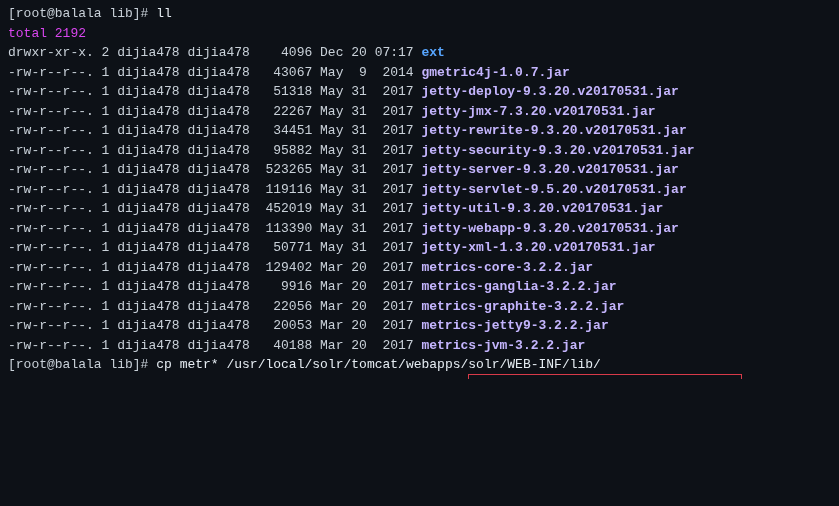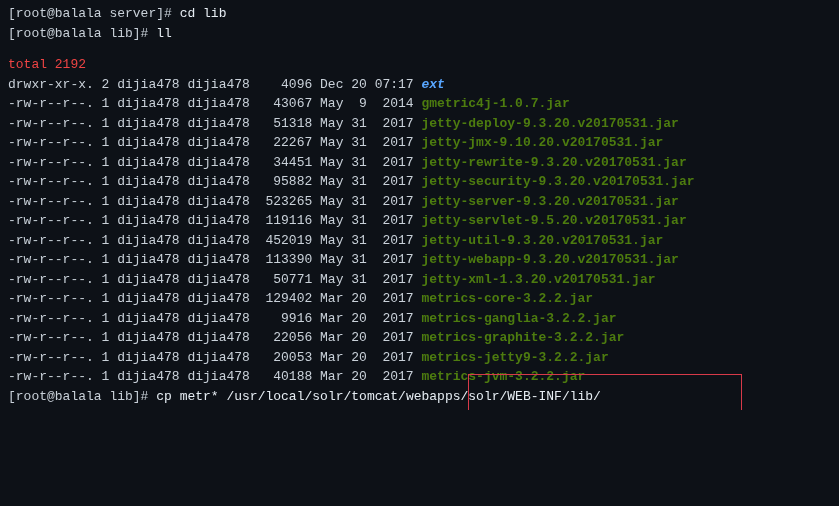--- a/index.html
+++ b/index.html
@@ -17,56 +17,53 @@
       white-space: pre;
       display: block;
     }
     .prompt {
       color: #c9d1d9;
     }
     .cmd {
       color: #e6edf3;
     }
     .total {
-      color: #ef4444;
-      margin-top: 12px;
+      color: #d946ef;
     }
     .dir {
       color: #58a6ff;
       font-weight: bold;
-      font-style: italic;
     }
     .jar {
-      color: #4d7c0f;
+      color: #c4b5fd;
       font-weight: bold;
     }
     .highlight-box {
       position: absolute;
       border: 1px solid #d73a49;
       background: transparent;
       pointer-events: none;
     }
     .terminal {
       position: relative;
     }
   </style>
 </head>
 <body>
 
 <div class="terminal">
 
-  <span class="line"><span class="prompt">[root@balala server]#</span> <span class="cmd">cd lib</span></span>
   <span class="line"><span class="prompt">[root@balala lib]#</span> <span class="cmd">ll</span></span>
   <span class="line total">total 2192</span>
 
   <div id="rows-container">
       <span class="line">drwxr-xr-x. 2 dijia478 dijia478    4096 Dec 20 07:17 <span class="dir">ext</span></span>
       <span class="line">-rw-r--r--. 1 dijia478 dijia478   43067 May  9  2014 <span class="jar">gmetric4j-1.0.7.jar</span></span>
       <span class="line">-rw-r--r--. 1 dijia478 dijia478   51318 May 31  2017 <span class="jar">jetty-deploy-9.3.20.v20170531.jar</span></span>
-      <span class="line">-rw-r--r--. 1 dijia478 dijia478   22267 May 31  2017 <span class="jar">jetty-jmx-9.10.20.v20170531.jar</span></span>
+      <span class="line">-rw-r--r--. 1 dijia478 dijia478   22267 May 31  2017 <span class="jar">jetty-jmx-7.3.20.v20170531.jar</span></span>
       <span class="line">-rw-r--r--. 1 dijia478 dijia478   34451 May 31  2017 <span class="jar">jetty-rewrite-9.3.20.v20170531.jar</span></span>
       <span class="line">-rw-r--r--. 1 dijia478 dijia478   95882 May 31  2017 <span class="jar">jetty-security-9.3.20.v20170531.jar</span></span>
       <span class="line">-rw-r--r--. 1 dijia478 dijia478  523265 May 31  2017 <span class="jar">jetty-server-9.3.20.v20170531.jar</span></span>
       <span class="line">-rw-r--r--. 1 dijia478 dijia478  119116 May 31  2017 <span class="jar">jetty-servlet-9.5.20.v20170531.jar</span></span>
       <span class="line">-rw-r--r--. 1 dijia478 dijia478  452019 May 31  2017 <span class="jar">jetty-util-9.3.20.v20170531.jar</span></span>
       <span class="line">-rw-r--r--. 1 dijia478 dijia478  113390 May 31  2017 <span class="jar">jetty-webapp-9.3.20.v20170531.jar</span></span>
       <span class="line">-rw-r--r--. 1 dijia478 dijia478   50771 May 31  2017 <span class="jar">jetty-xml-1.3.20.v20170531.jar</span></span>
       <span class="line">-rw-r--r--. 1 dijia478 dijia478  129402 Mar 20  2017 <span class="jar">metrics-core-3.2.2.jar</span></span>
       <span class="line">-rw-r--r--. 1 dijia478 dijia478    9916 Mar 20  2017 <span class="jar">metrics-ganglia-3.2.2.jar</span></span>
       <span class="line">-rw-r--r--. 1 dijia478 dijia478   22056 Mar 20  2017 <span class="jar">metrics-graphite-3.2.2.jar</span></span>

